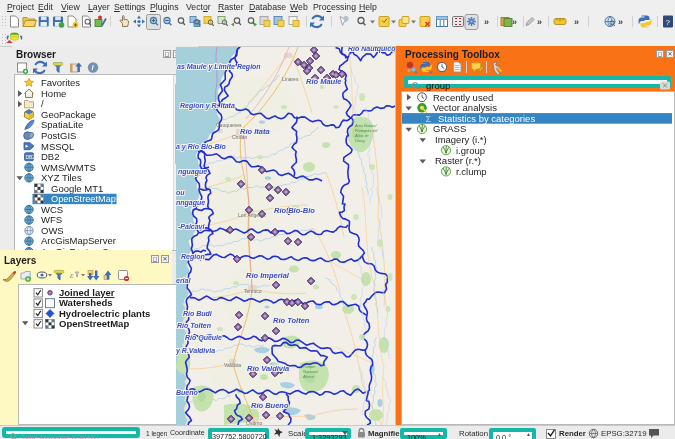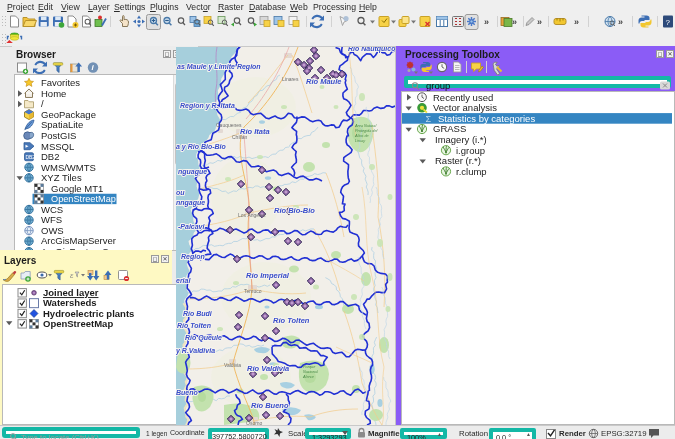--- a/index.html
+++ b/index.html
@@ -407,21 +407,21 @@
 <g transform="translate(106,8)">
         <rect x="-4" y="0.5" width="5" height="4" fill="#f2c790" stroke="#b88a40" stroke-width="0.6"></rect>
         <path d="M-1.2,4.5 V0 h-2.2 L0,-4.5 l3.4,4.5 h-2.2 v4.5 z" fill="#3c6eb4"></path>
       </g>
 <g transform="translate(121,8)">
         <rect x="-4.5" y="-4.5" width="9" height="9" rx="1" fill="#fff" stroke="#888" stroke-width="0.9"></rect>
         <circle cx="3.5" cy="3.5" r="2.6" fill="#d93030"></circle>
         <path d="M2.2,3.5 h2.6" stroke="#fff" stroke-width="0.9"></path>
       </g>
 </svg>
-<div class="tree" style="left:2px;top:34px;width:168px;height:139px;overflow:hidden;padding-left:8px;">
+<div class="tree" style="left:18px;top:34px;width:168px;height:139px;overflow:hidden;padding-left:8px;">
 <svg width="166" height="139" style="position:absolute;left:0;top:0">
 <rect x="15" y="3.5999999999999996" width="8.4" height="8.4" fill="#fff" stroke="#8a8a8a"></rect>
 <path d="M16.9,7.6 l1.9,2.2 2.9,-4.6" stroke="#222" stroke-width="1.2" fill="none"></path>
 <g transform="translate(31,7.8)">
           <circle r="2.3" fill="#9061a8" stroke="#5a3a6a" stroke-width="0.8"></circle>
           <circle r="0.9" fill="#c5a3d1"></circle>
         </g>
 <text x="40" y="11.1" font-size="9.5" font-weight="bold" fill="#1c1c1c" text-decoration="underline">Joined layer</text>
 <rect x="15" y="13.95" width="8.4" height="8.4" fill="#fff" stroke="#8a8a8a"></rect>
 <path d="M16.9,17.95 l1.9,2.2 2.9,-4.6" stroke="#222" stroke-width="1.2" fill="none"></path>
@@ -749,21 +749,21 @@
         <text x="106" y="34">Linares</text>
         <text x="40" y="80">Cauquenes</text>
         <text x="56" y="92">Chillán</text>
         <text x="62" y="170">Los Ángeles</text>
         <text x="68" y="246">Temuco</text>
         <text x="48" y="320">Valdivia</text>
         <text x="70" y="378">Osorno</text>
       </g>
     </svg>
 </div>
-<div class="abs" id="proc" style="left:395px;top:46px;width:280px;height:379px;background:#8b5cf6;border-left:1px solid #c5c5c5;box-sizing:border-box;">
+<div class="abs" id="proc" style="left:395px;top:46px;width:280px;height:379px;background:#f97316;border-left:1px solid #c5c5c5;box-sizing:border-box;">
 <div class="panel-title" style="left:9px;top:3px;">Processing Toolbox</div>
 <div class="pbtn" style="left:260px;top:4px;">◻</div>
     <div class="pbtn" style="left:270px;top:4px;">✕</div>
 <svg width="120" height="16" style="position:absolute;left:8px;top:13px;">
 <g transform="translate(7,8)">
         <circle cx="-1" cy="-2" r="3" fill="#c03030"></circle>
         <path d="M-1,-5.5 v1 M-1,0.5 v1 M-4.5,-2 h1 M1.5,-2 h1 M-3.5,-4.5 l0.7,0.7 M0.8,-0.5 l0.7,0.7 M-3.5,0.5 l0.7,-0.7 M0.8,-3.7 l0.7,-0.7" stroke="#c03030" stroke-width="1"></path>
         <circle cx="2.5" cy="2.5" r="2" fill="#8ab4d8"></circle>
         <circle cx="-2" cy="3.5" r="1.5" fill="#aaa"></circle>
         <path d="M4,6 l4,0 -2,2.4 z" fill="#777" transform="translate(-1,-1.5)"></path>

